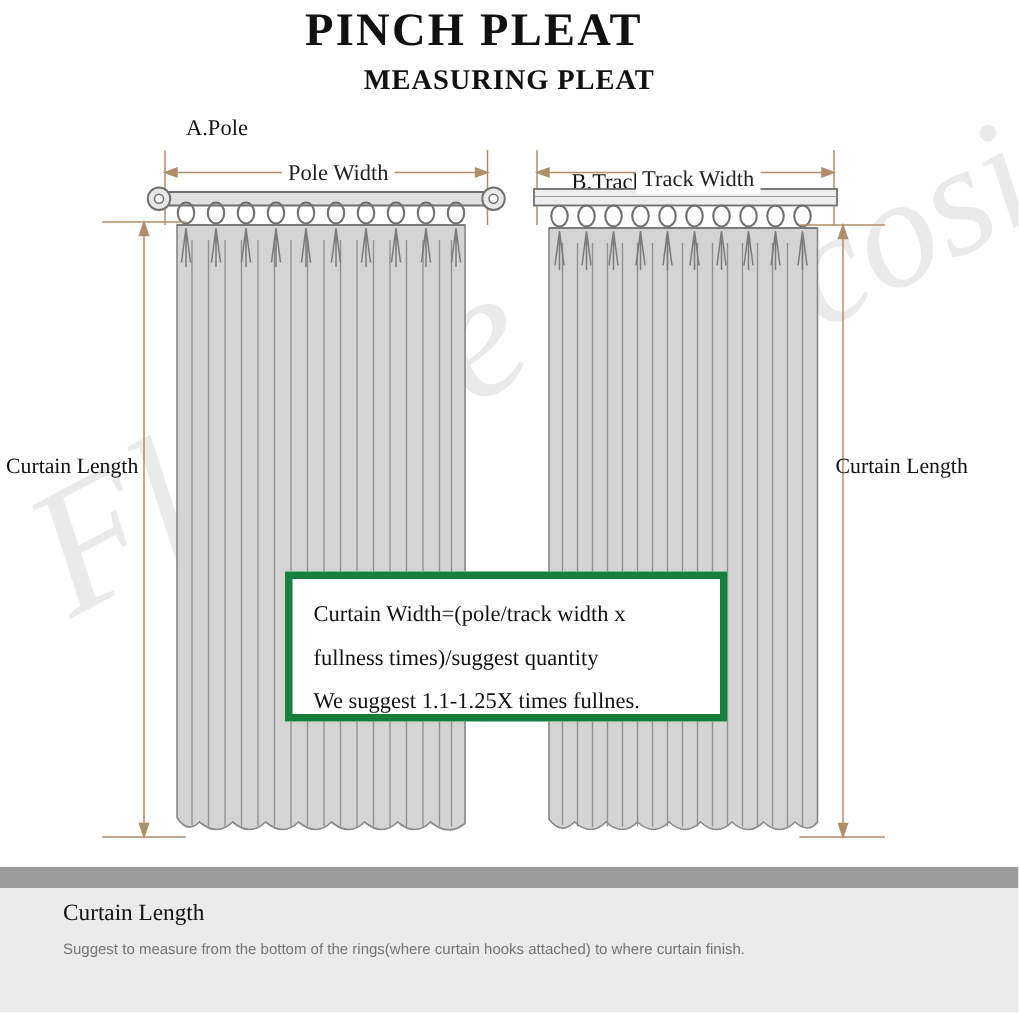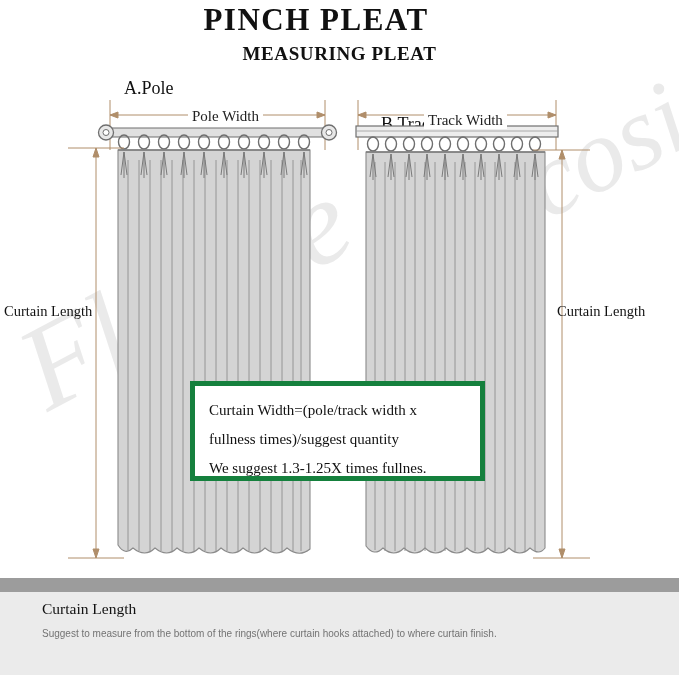--- a/index.html
+++ b/index.html
@@ -41,21 +41,21 @@
     text-align: center;
     font-size: 19px;
     font-weight: bold;
     letter-spacing: 0.6px;
     font-family: "Liberation Serif", serif;
   }
 
   
   .panel-label {
     position: absolute;
-    font-size: 18px;
+    font-size: 15px;
     font-family: "Liberation Serif", serif;
     color: #111;
     text-align: center;
   }
   .panel-label.a { left: 124px; top: 78px; }
   .panel-label.b { left: 381px; top: 78px; margin-top: 36px; }
 
   
   .dim-label {
     position: absolute;
@@ -316,21 +316,21 @@
 
   <div class="dim-label" style="left:188px; top:108px;">Pole Width</div>
   <div class="dim-label" style="left:424px; top:112px;">Track Width</div>
 
   <div class="side-label left">Curtain Length</div>
   <div class="side-label right">Curtain Length</div>
 
   <div class="formula-box">
     <div class="formula-line">Curtain Width=(pole/track width x</div>
     <div class="formula-line">fullness times)/suggest quantity</div>
-    <div class="formula-line">We suggest 1.3-1.25X times fullnes.</div>
+    <div class="formula-line">We suggest 1.1-1.25X times fullnes.</div>
   </div>
 
   <div class="note-bar">
     <div class="strip"></div>
     <div class="note-title">Curtain Length</div>
     <div class="note-text">Suggest to measure from the bottom of the rings(where curtain hooks attached) to where curtain finish.</div>
   </div>
 
 </div>
 

